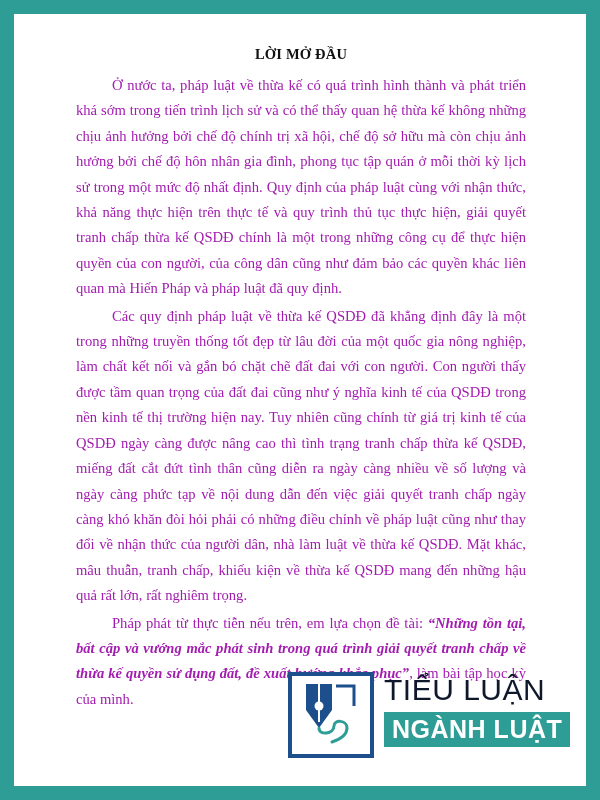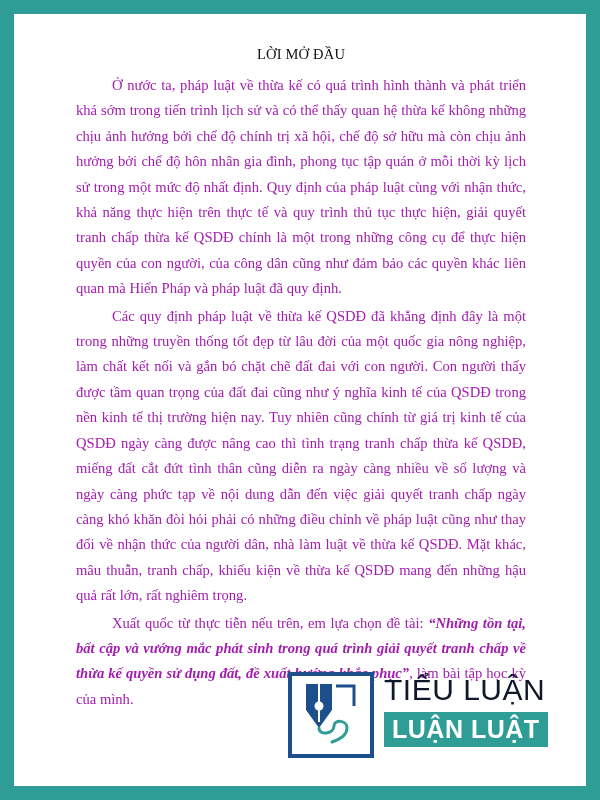--- a/index.html
+++ b/index.html
@@ -24,21 +24,21 @@
     overflow: hidden;
   }
   .doc-body {
     position: absolute;
     left: 62px;
     top: 32px;
     width: 450px;
   }
   .doc-title {
     text-align: center;
-    font-weight: normal;
+    font-weight: bold;
     font-size: 14.5px;
     letter-spacing: 0.2px;
     margin: 0 0 10px 0;
     color: #111;
   }
   .para {
     margin: 0 0 2px 0;
     text-align: justify;
     font-size: 14.6px;
     line-height: 25.4px;
@@ -107,35 +107,35 @@
 <div class="page">
 
   <div class="doc-body">
 
     <h1 class="doc-title">LỜI MỞ ĐẦU</h1>
 
     <p class="para">Ở nước ta, pháp luật về thừa kế có quá trình hình thành và phát triển khá sớm trong tiến trình lịch sử và có thể thấy quan hệ thừa kế không những chịu ảnh hưởng bởi chế độ chính trị xã hội, chế độ sở hữu mà còn chịu ảnh hưởng bởi chế độ hôn nhân gia đình, phong tục tập quán ở mỗi thời kỳ lịch sử trong một mức độ nhất định. Quy định của pháp luật cùng với nhận thức, khả năng thực hiện trên thực tế và quy trình thủ tục thực hiện, giải quyết tranh chấp thừa kế QSDĐ chính là một trong những công cụ để thực hiện quyền của con người, của công dân cũng như đảm bảo các quyền khác liên quan mà Hiến Pháp và pháp luật đã quy định.</p>
 
     <p class="para spaced">Các quy định pháp luật về thừa kế QSDĐ đã khẳng định đây là một trong những truyền thống tốt đẹp từ lâu đời của một quốc gia nông nghiệp, làm chất kết nối và gắn bó chặt chẽ đất đai với con người. Con người thấy được tầm quan trọng của đất đai cũng như ý nghĩa kinh tế của QSDĐ trong nền kinh tế thị trường hiện nay. Tuy nhiên cũng chính từ giá trị kinh tế của QSDĐ ngày càng được nâng cao thì tình trạng tranh chấp thừa kế QSDĐ, miếng đất cắt đứt tình thân cũng diễn ra ngày càng nhiều về số lượng và ngày càng phức tạp về nội dung dẫn đến việc giải quyết tranh chấp ngày càng khó khăn đòi hỏi phải có những điều chỉnh về pháp luật cũng như thay đổi về nhận thức của người dân, nhà làm luật về thừa kế QSDĐ. Mặt khác, mâu thuẫn, tranh chấp, khiếu kiện về thừa kế QSDĐ mang đến những hậu quả rất lớn, rất nghiêm trọng.</p>
 
-    <p class="para spaced"><span>Xuất quốc từ thực tiễn nếu trên, em lựa chọn đề tài: </span><span class="em">“Những tồn tại, bất cập và vướng mắc phát sinh trong quá trình giải quyết tranh chấp về thừa kế quyền sử dụng đất, đề xuất hướng khắc phục”</span><span>, làm bài tập học kỳ của mình.</span></p>
+    <p class="para spaced"><span>Pháp phát từ thực tiễn nếu trên, em lựa chọn đề tài: </span><span class="em">“Những tồn tại, bất cập và vướng mắc phát sinh trong quá trình giải quyết tranh chấp về thừa kế quyền sử dụng đất, đề xuất hướng khắc phục”</span><span>, làm bài tập học kỳ của mình.</span></p>
 
   </div>
 
   <div class="logo">
     <div class="logo-mark">
       <svg width="78" height="78" viewBox="0 0 78 78" xmlns="http://www.w3.org/2000/svg">
         <path d="M14 8 L40 8 L40 34 L27 52 L14 34 Z" fill="#1c4f8b"></path>
         <path d="M27 8 L27 46" stroke="#ffffff" stroke-width="2" fill="none"></path>
         <circle cx="27" cy="30" r="4.5" fill="#ffffff"></circle>
         <path d="M27 52 C27 60, 42 58, 42 50 C42 43, 55 44, 55 52 C55 60, 46 64, 40 66" stroke="#2e9d96" stroke-width="3" fill="none" stroke-linecap="round"></path>
         <path d="M44 10 L62 10 L62 30" stroke="#1c4f8b" stroke-width="3" fill="none"></path>
       </svg>
     </div>
     <div class="logo-text">
       <div class="logo-line1">TIỂU LUẬN</div>
       <div class="logo-line2-wrap">
-        <div class="logo-line2">LUẬN LUẬT</div>
+        <div class="logo-line2">NGÀNH LUẬT</div>
       </div>
     </div>
   </div>
 
 </div>
 
 </body></html>

